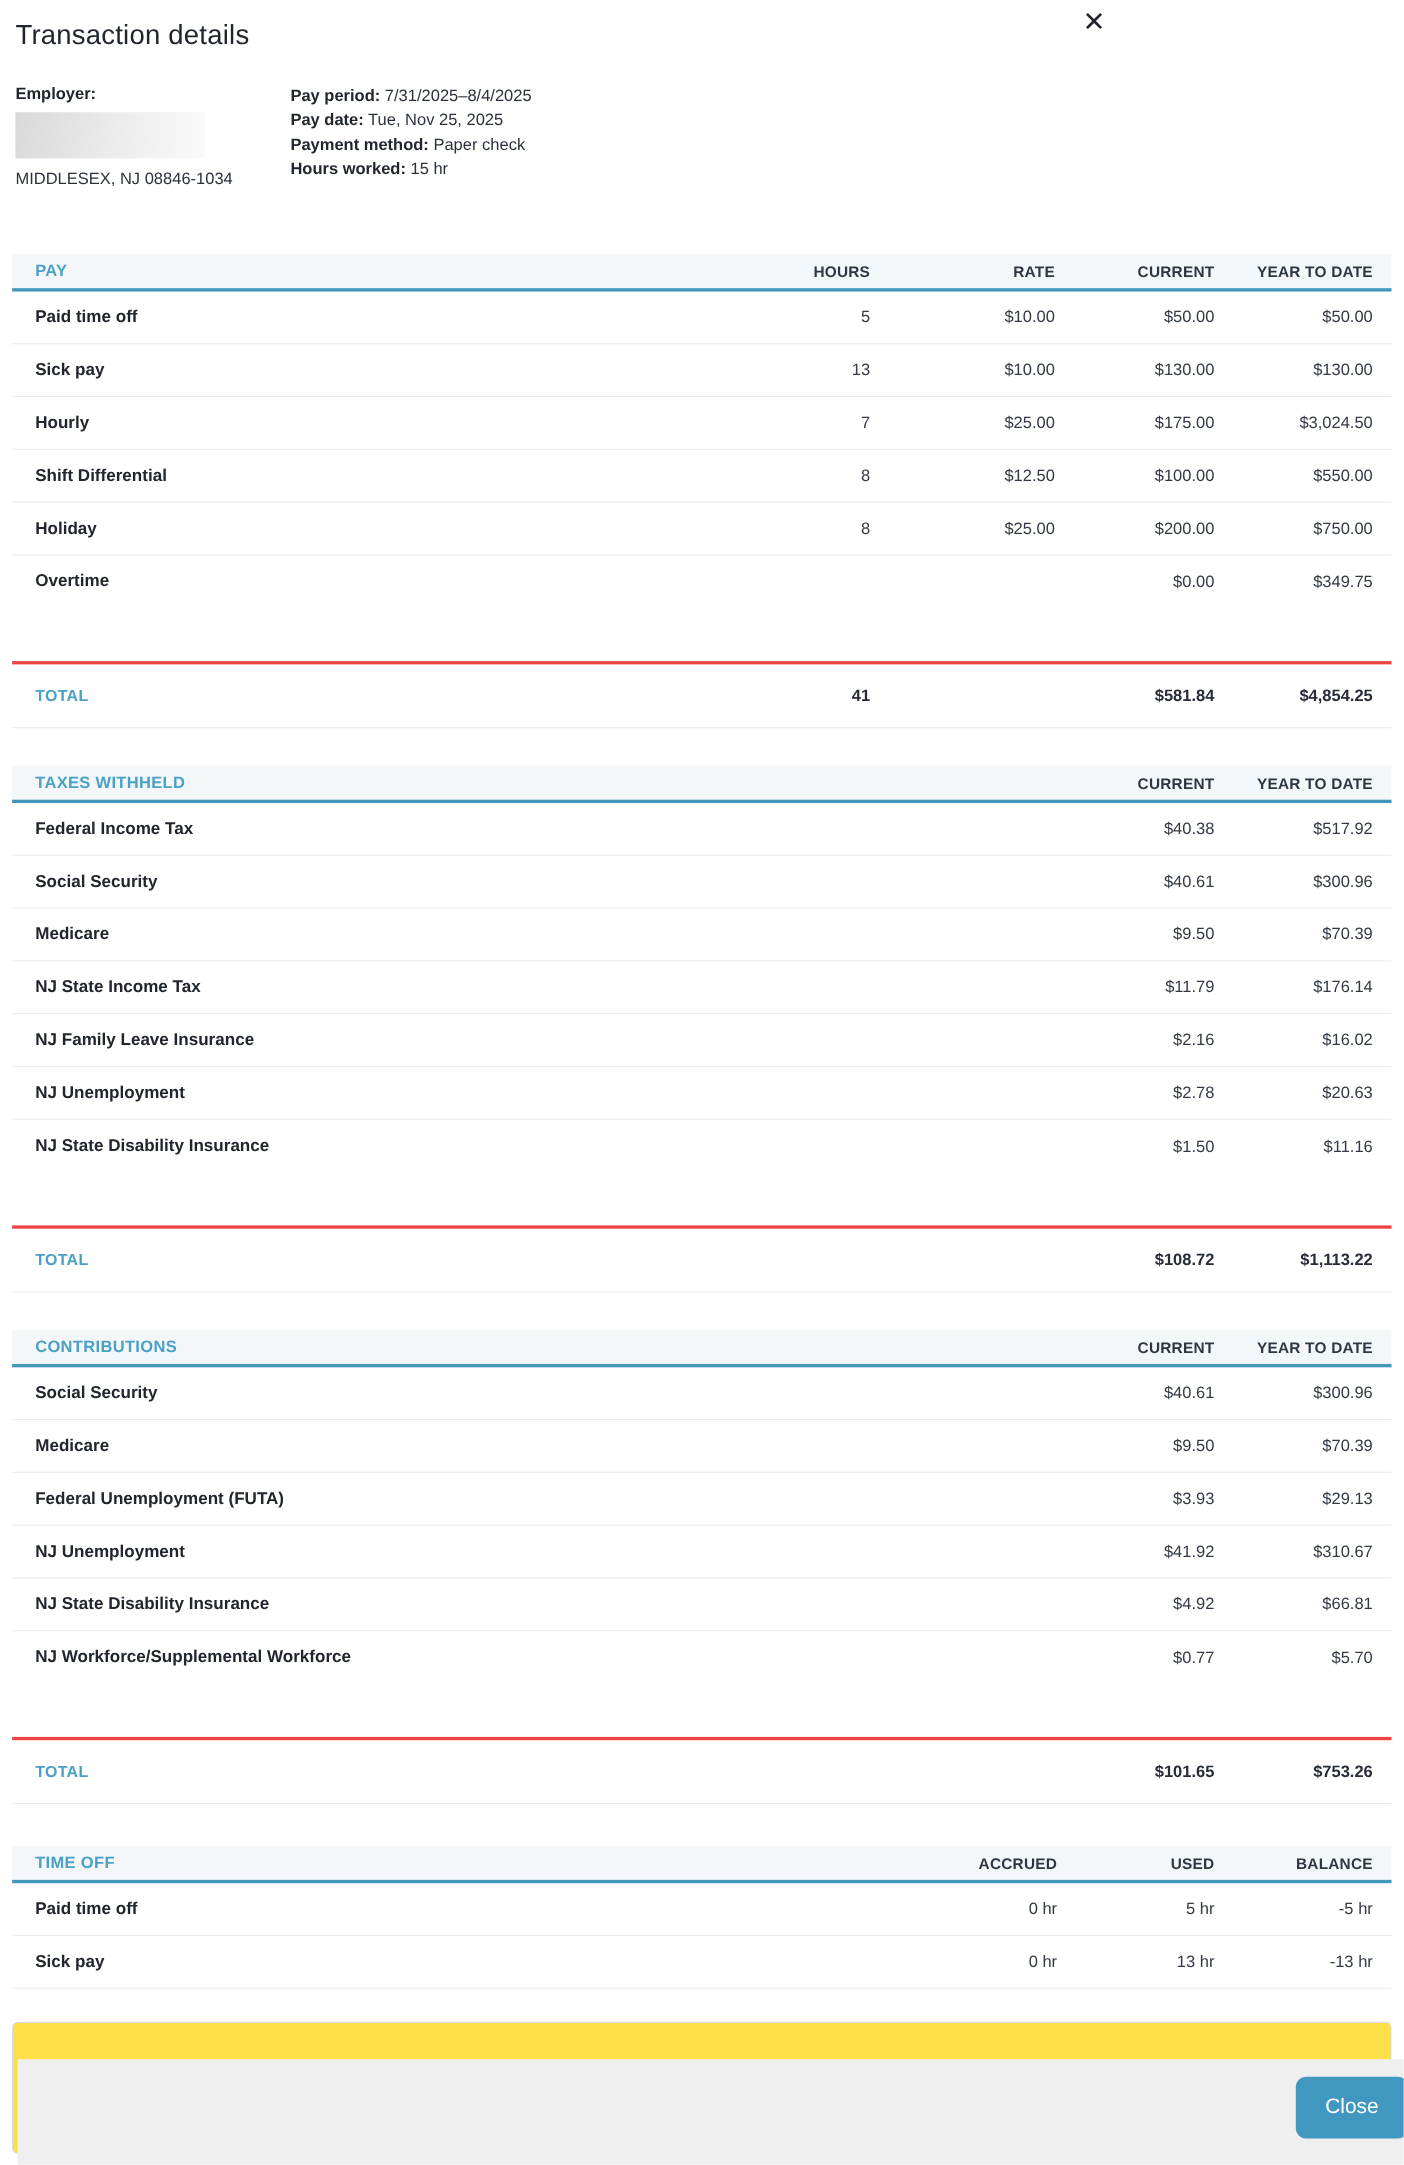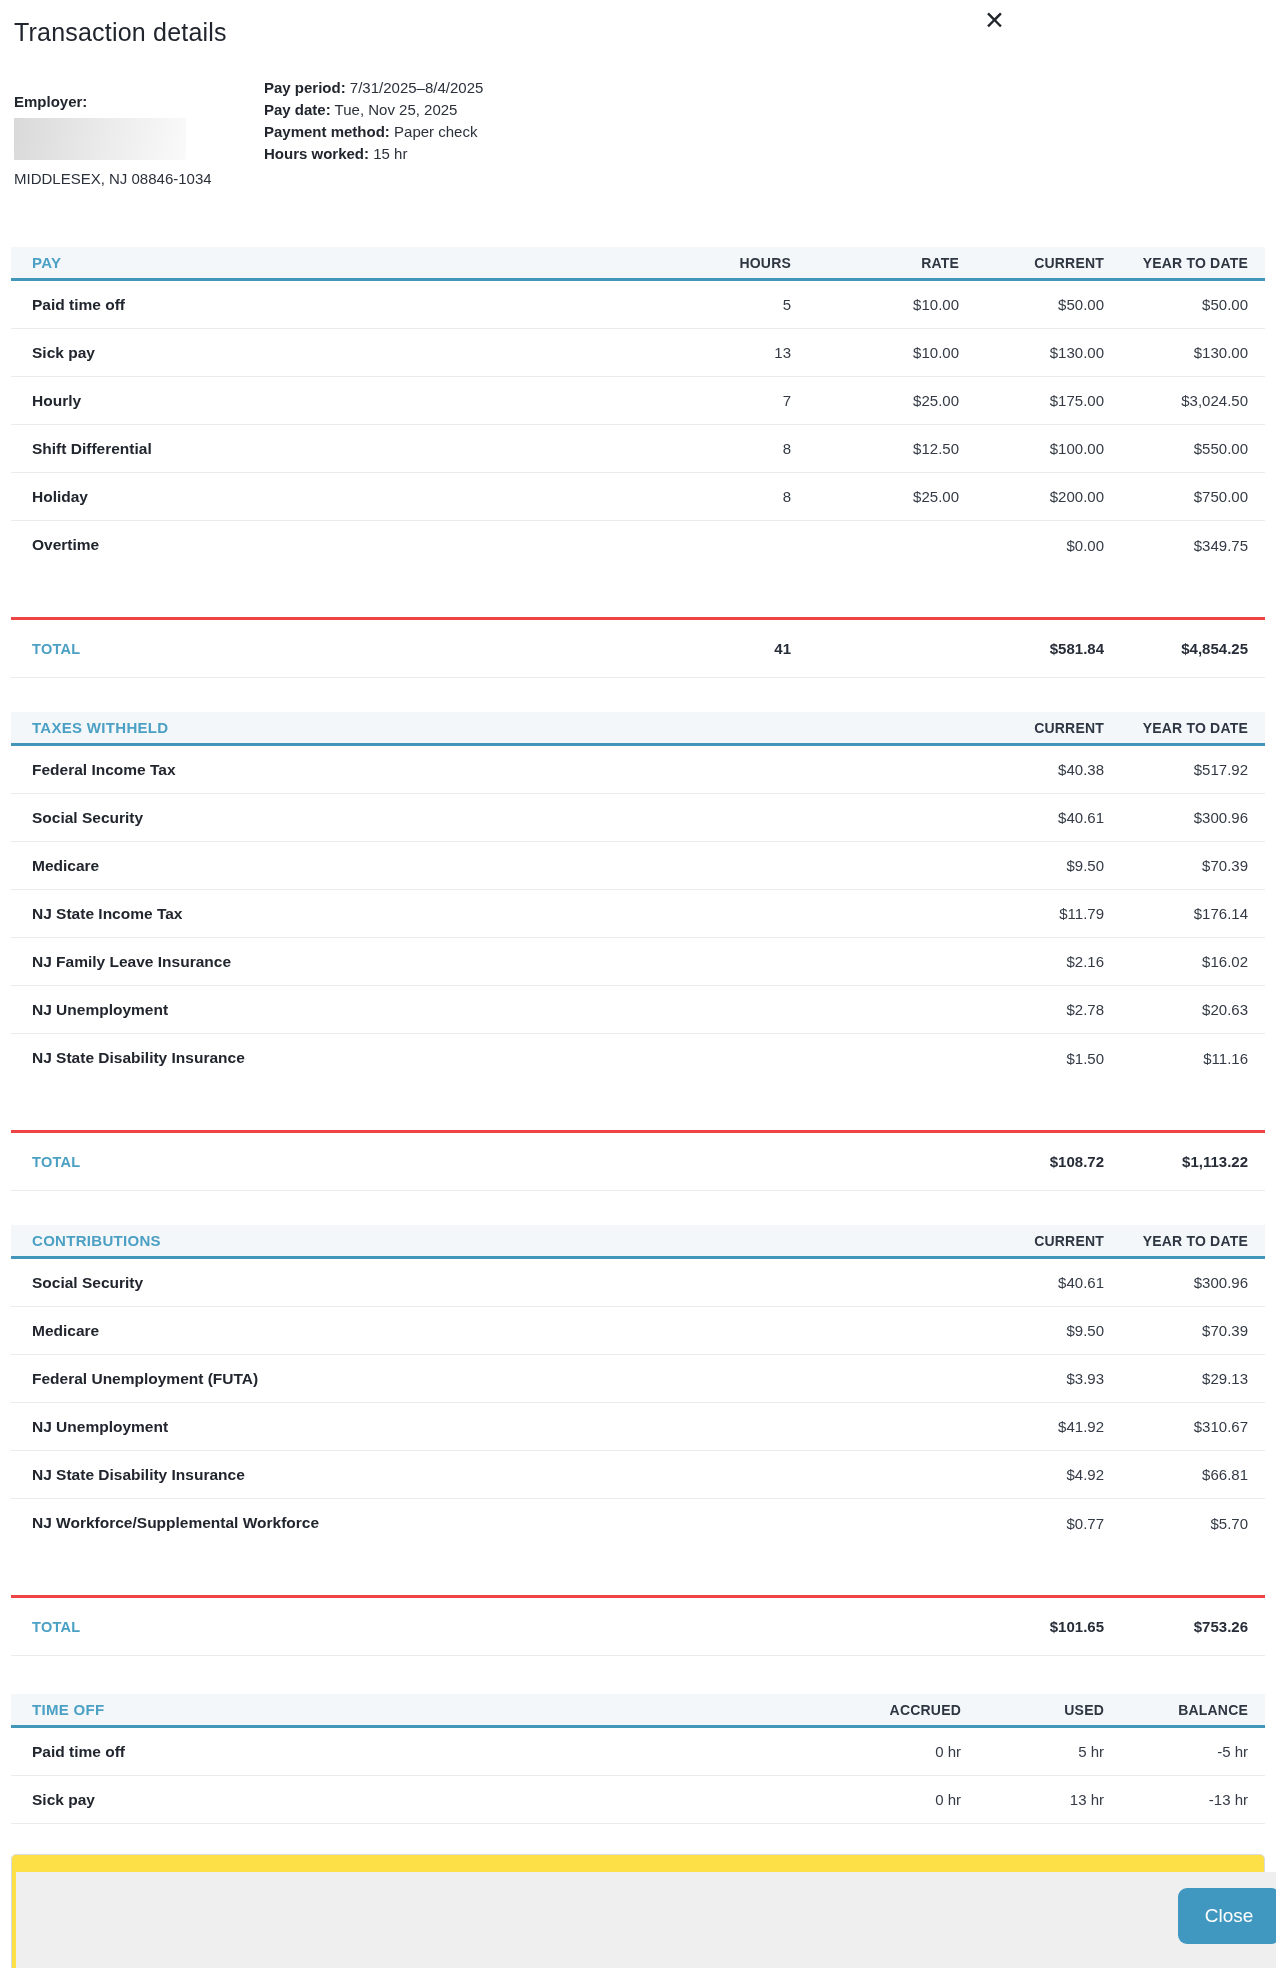--- a/index.html
+++ b/index.html
@@ -3,21 +3,21 @@
 <meta charset="utf-8">
 <style>
   * { margin:0; padding:0; box-sizing:border-box; }
   html,body { width:1276px; height:1968px; }
   body { font-family:"Liberation Sans",sans-serif; background:#ffffff; color:#272d38; position:relative; overflow:hidden; }
 
   .title { font-size:25px; font-weight:normal; color:#21262e; margin:18px 0 0 14px; letter-spacing:0.2px; }
   .close-x { position:absolute; top:8px; left:984px; font-size:25px; color:#20242b; line-height:1; cursor:pointer; font-weight:normal; }
 
   .info { display:flex; margin:30px 14px 0 14px; font-size:15px; }
-  .info-col1 { width:250px;margin-top:16px; }
+  .info-col1 { width:250px; }
   .info-col2 { width:250px; }
   .info-col3 { flex:1; }
   .info-label { font-weight:bold; font-size:15px; color:#21262e; }
   .redacted { height:42px; margin:8px 0 10px 0; background:linear-gradient(100deg,#d9d9d9 0%,#ececec 55%,#fafafa 100%); }
   .redacted.r-employer { width:172px; }
   .redacted.r-employee { width:122px; }
   .address { font-size:15px; color:#2b313b; }
   .kv { line-height:22px; color:#2b313b; }
   .kv b { color:#21262e; }
 

